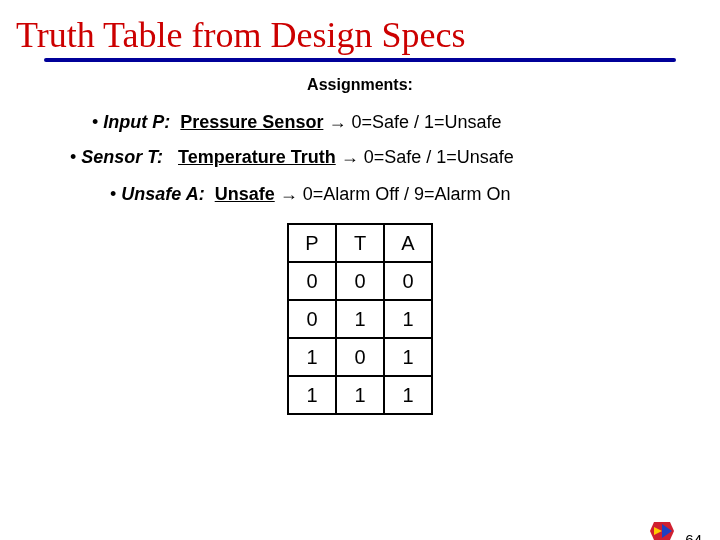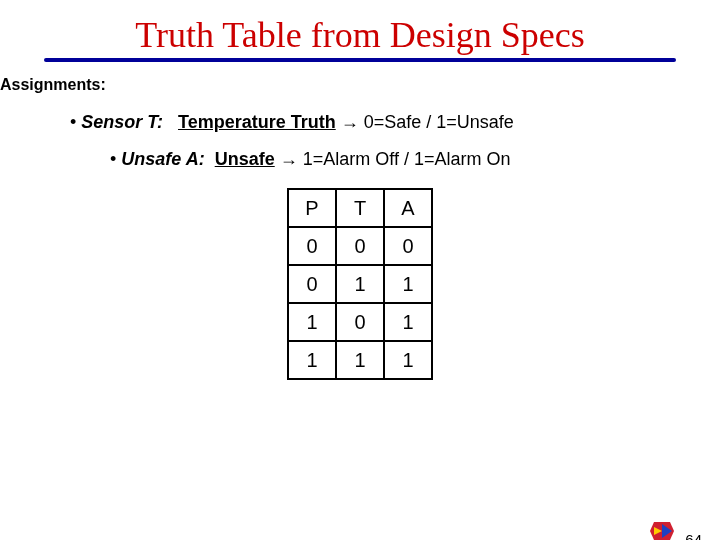--- a/index.html
+++ b/index.html
@@ -16,30 +16,30 @@
     width: 720px;
     height: 540px;
     position: relative;
     box-sizing: border-box;
   }
   .title {
     color: #cc0000;
     font-size: 36px;
     font-weight: normal;
     font-family: "Times New Roman", Times, serif;
-    text-align: center;
     margin: 14px 0 2px 0;
     padding: 0 16px;
   }
   .title-underline {
     margin: 0 44px 14px 44px;
     border-bottom: 4px solid #000099;
     border-radius: 2px;
   }
   .subhead {
+    text-align: center;
     font-weight: bold;
     font-size: 16px;
     font-family: Arial, Helvetica, sans-serif;
     margin-bottom: 18px;
   }
   .bullets {
     margin: 0 70px;
     font-size: 18px;
     font-family: Arial, Helvetica, sans-serif;
   }
@@ -85,27 +85,31 @@
 <body>
 
 <div class="slide">
 
   <h1 class="title">Truth Table from Design Specs</h1>
   <div class="title-underline"></div>
 
   <div class="subhead">Assignments:</div>
 
   <div class="bullets">
+    <div class="b1">
+      • <span class="bi">Input P:</span>
+      &nbsp;<span class="us">Pressure Sensor</span><span class="arrow"> → 0=Safe / 1=Unsafe</span>
+    </div>
     <div class="b2">
       • <span class="bi">Sensor T:</span>
       &nbsp;&nbsp;<span class="us">Temperature Truth</span><span class="arrow"> → 0=Safe / 1=Unsafe</span>
     </div>
     <div class="b3">
       • <span class="bi">Unsafe A:</span>
-      &nbsp;<span class="us">Unsafe</span><span class="arrow"> → 1=Alarm Off / 1=Alarm On</span>
+      &nbsp;<span class="us">Unsafe</span><span class="arrow"> → 0=Alarm Off / 9=Alarm On</span>
     </div>
   </div>
 
   <table class="truth">
     <tbody>
         <tr>
       <th>P</th>
       <th>T</th>
       <th>A</th>
     </tr>

